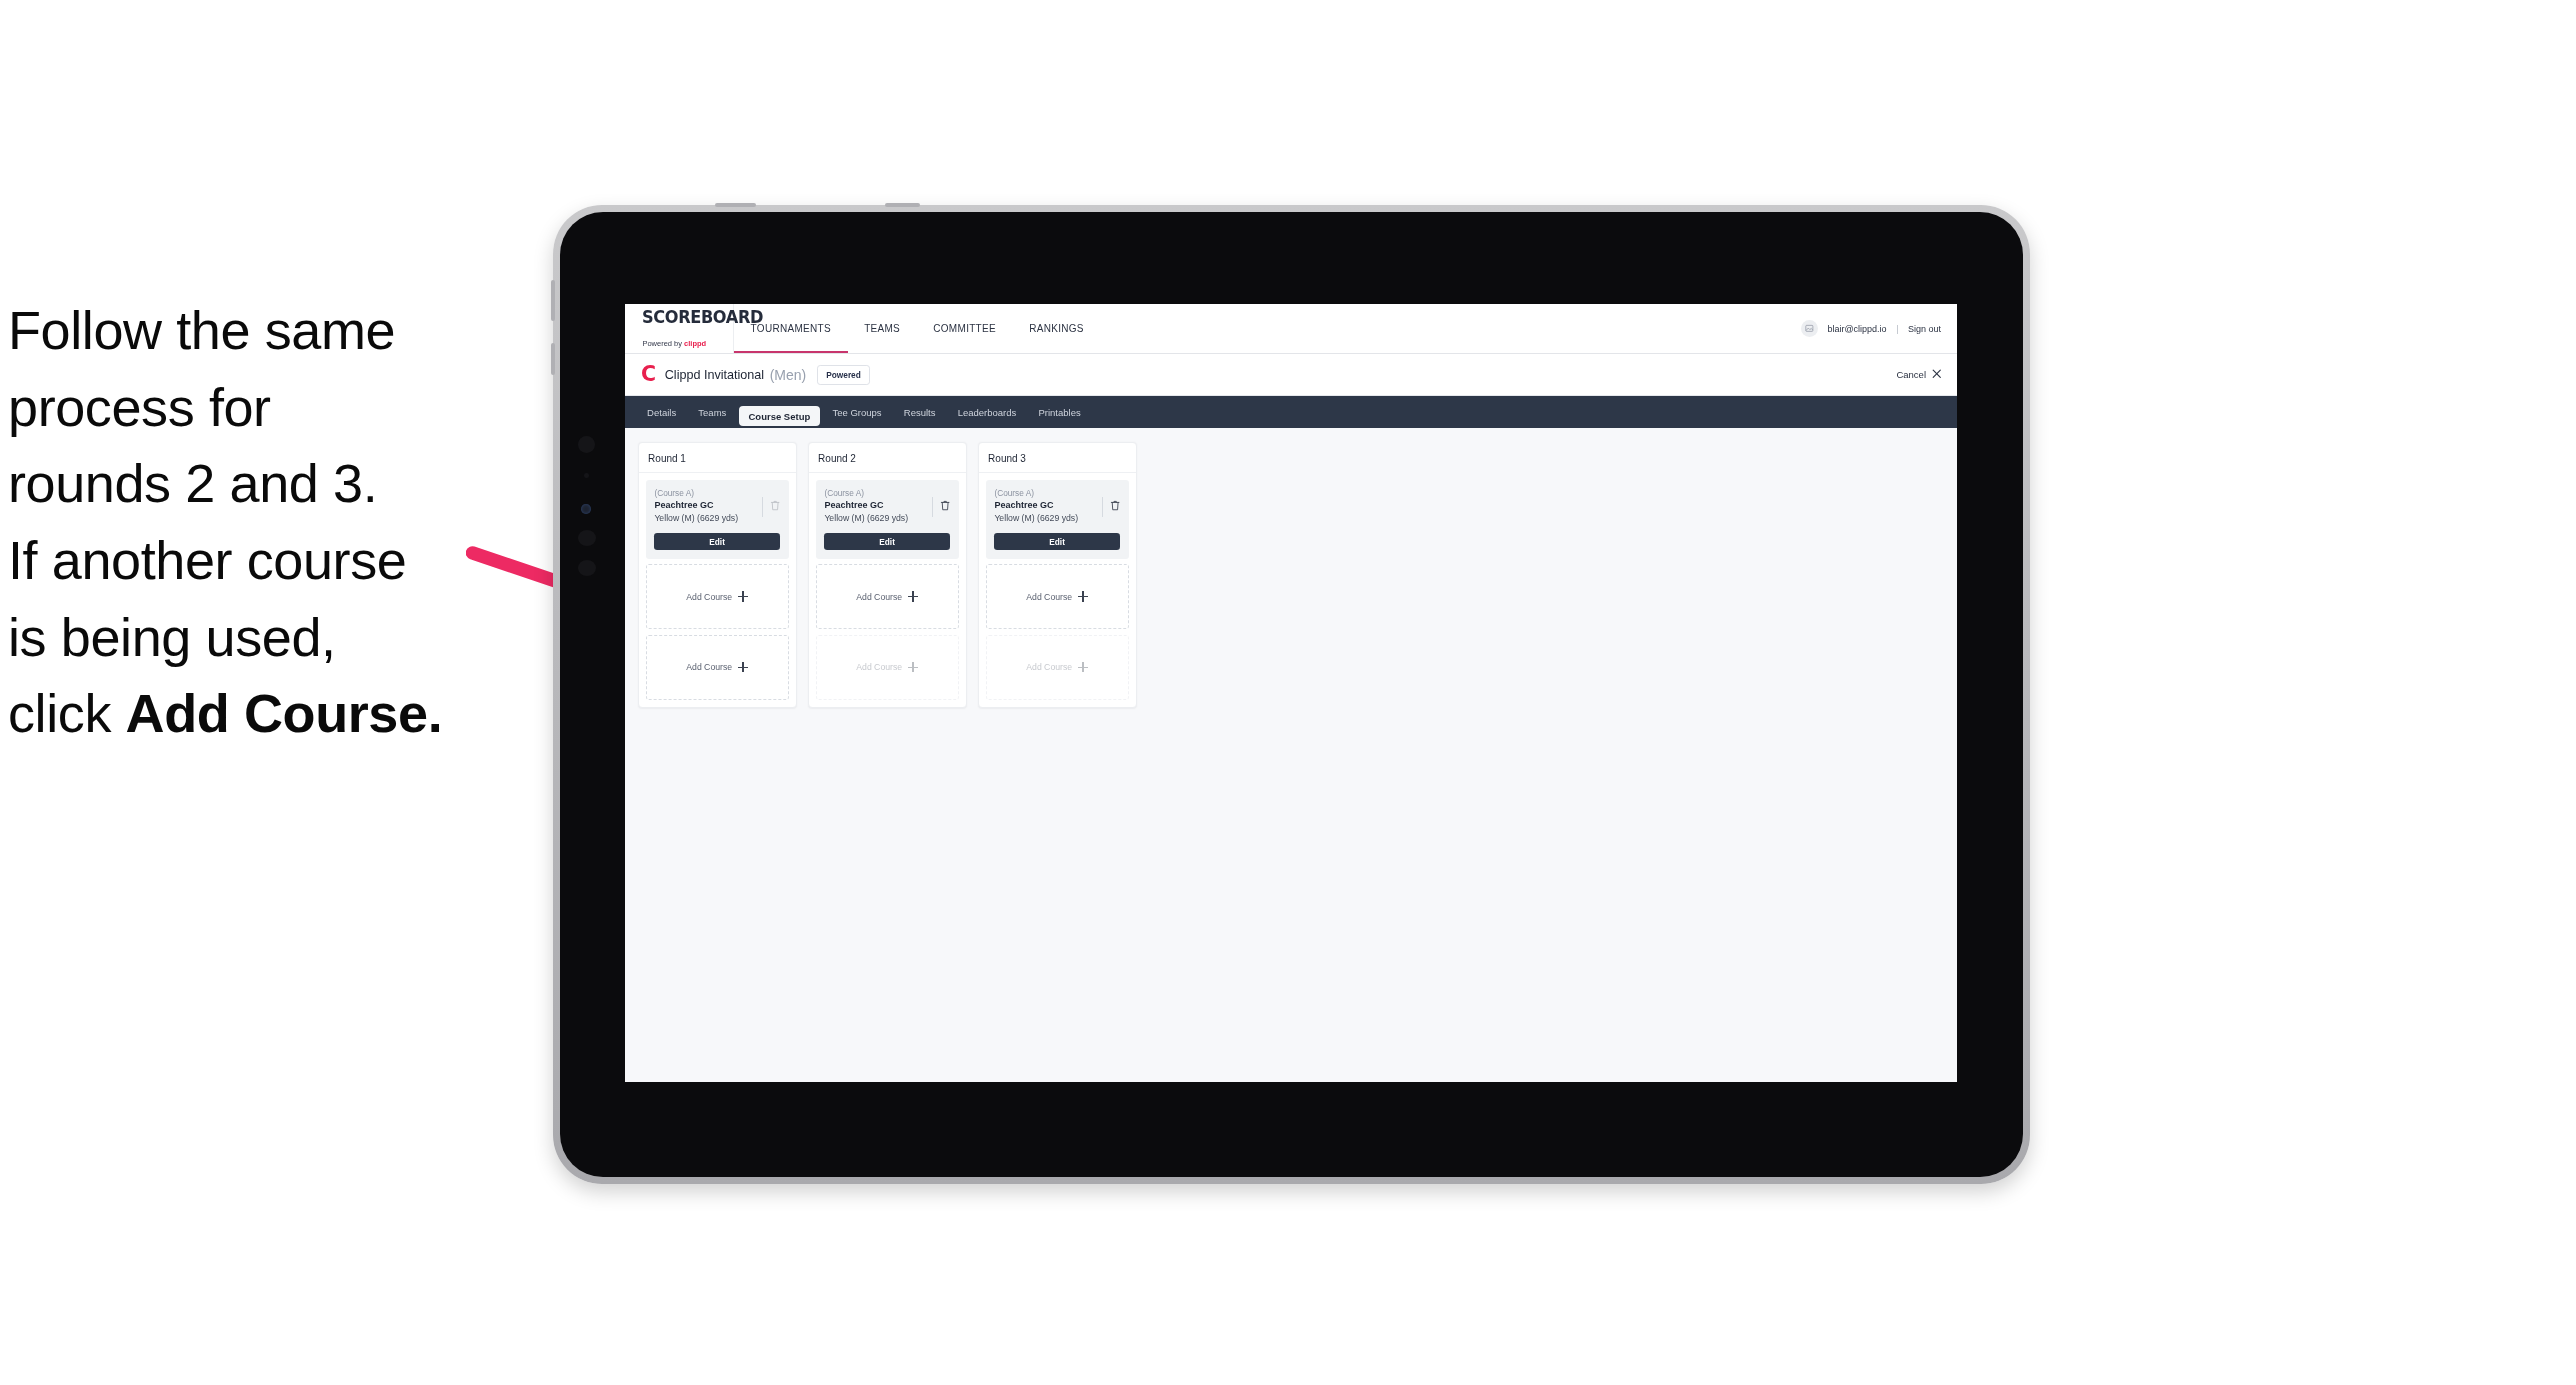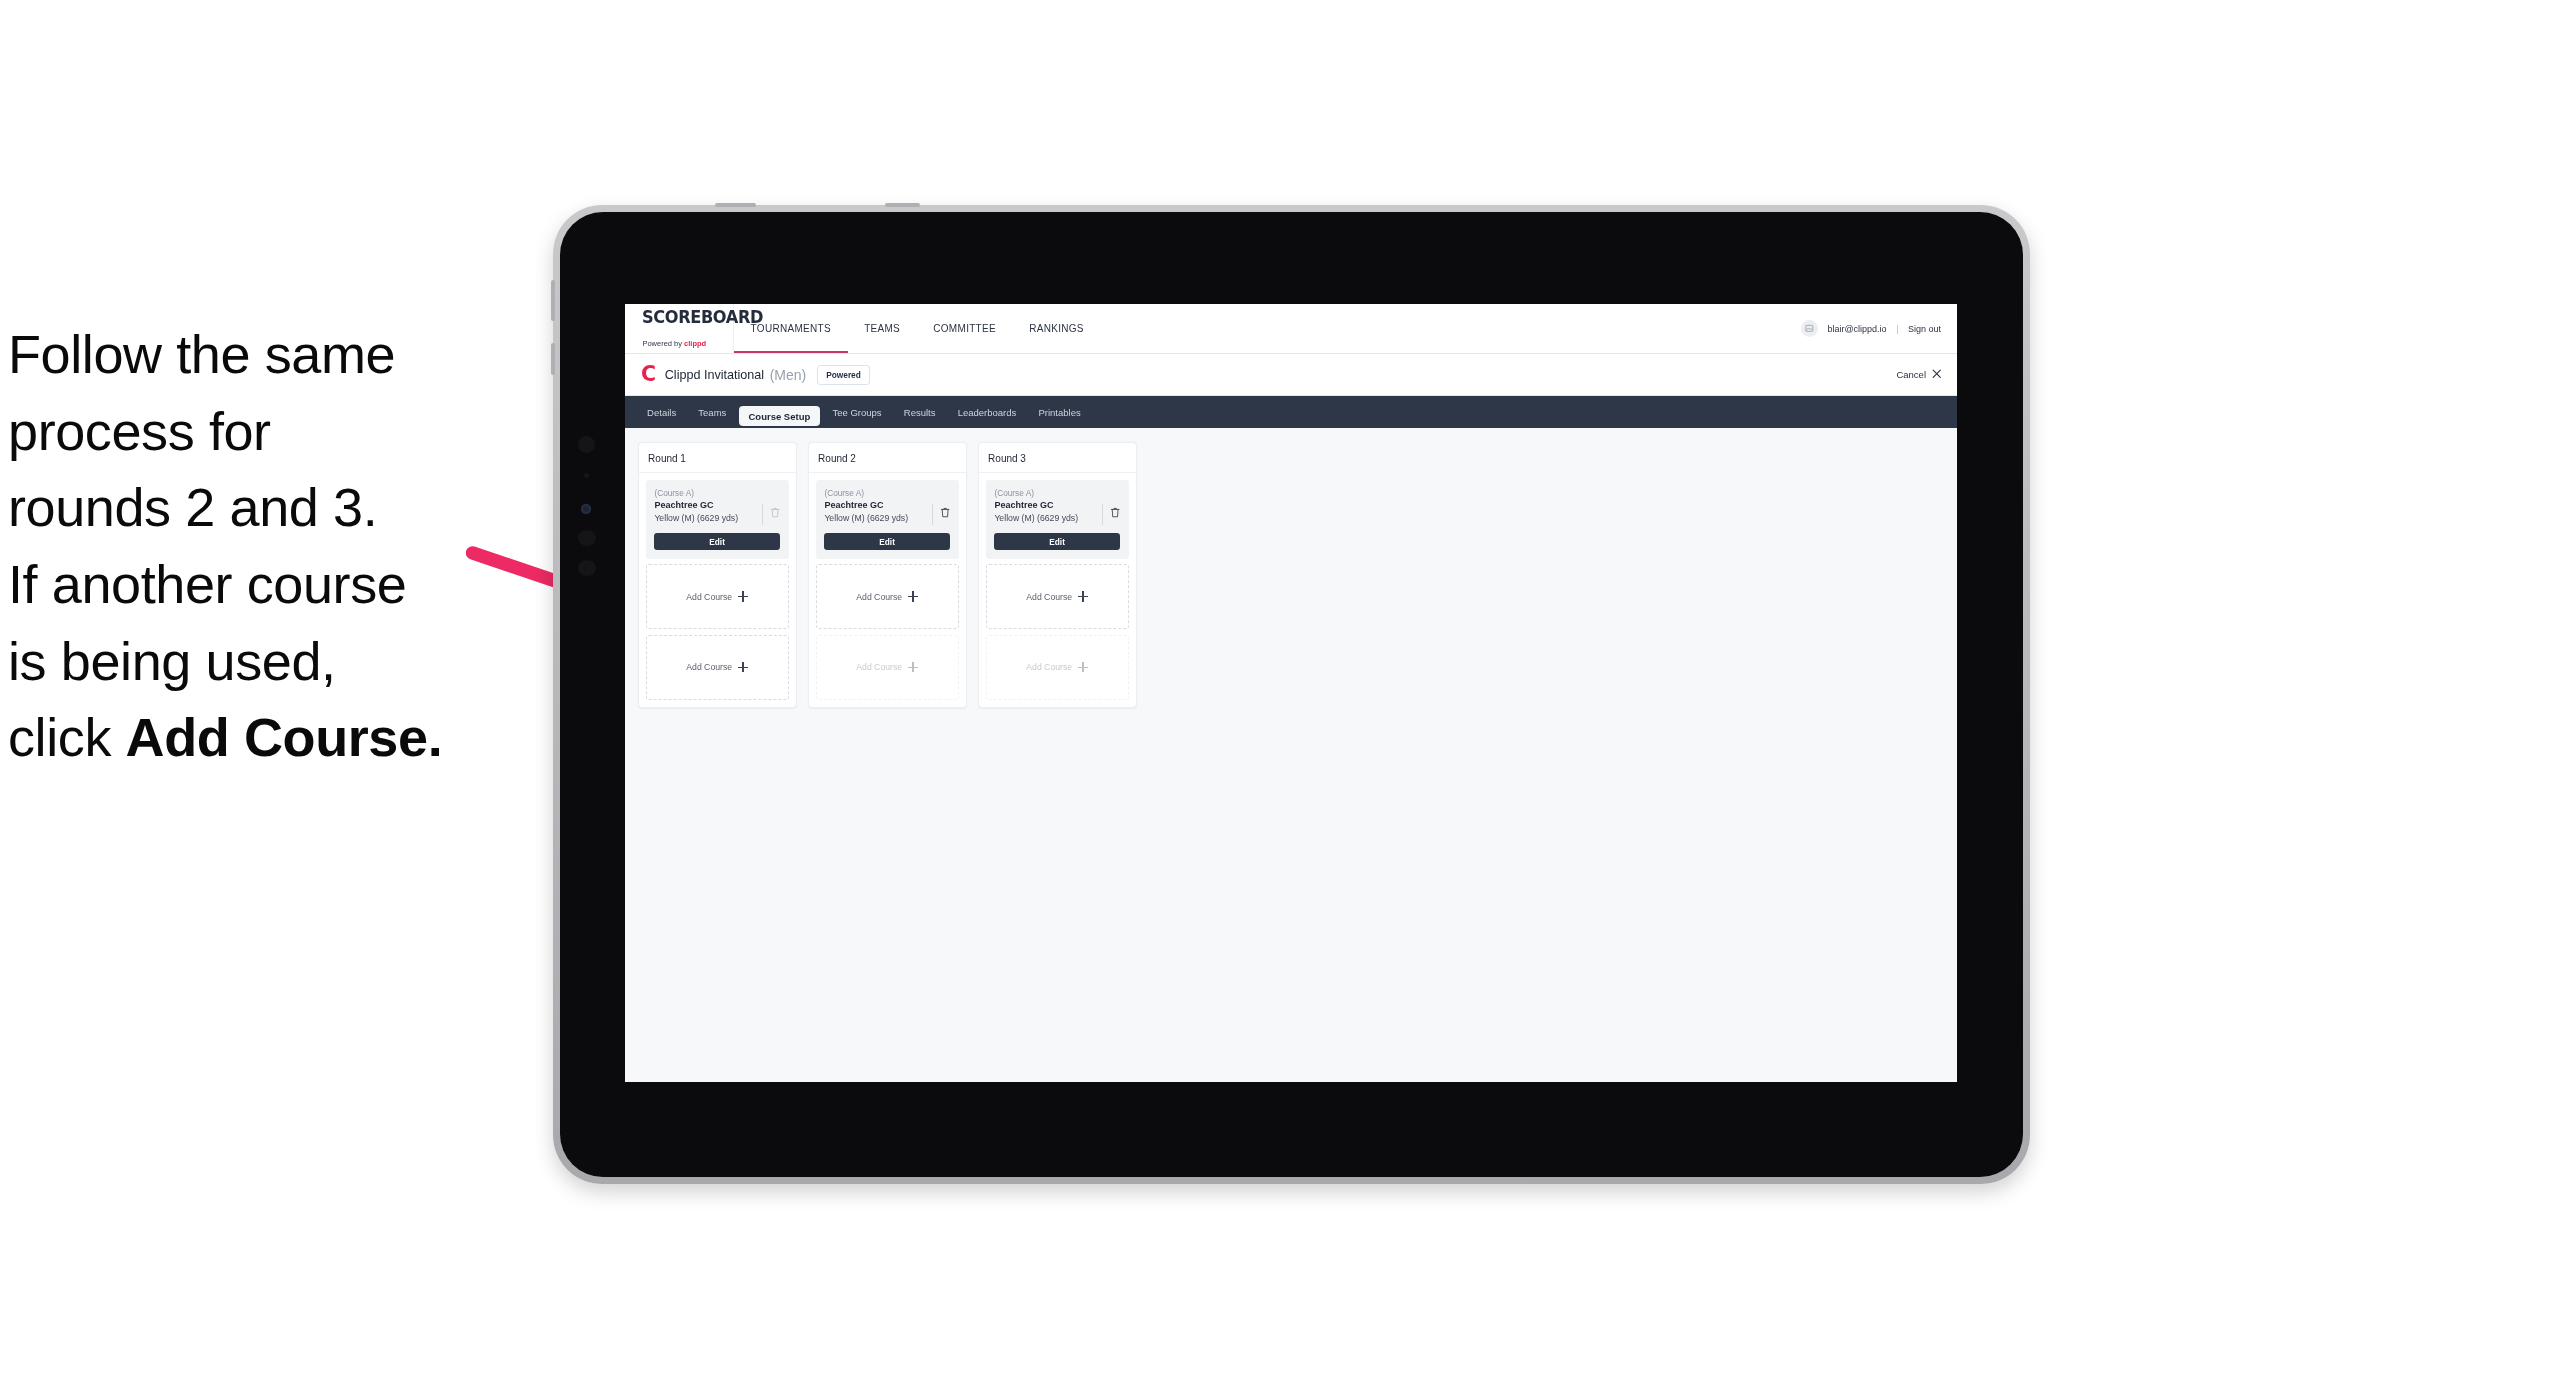--- a/index.html
+++ b/index.html
@@ -7,21 +7,21 @@
     width: 2576px; height: 1386px;
     background: #ffffff;
     font-family: "Liberation Sans", sans-serif;
     overflow: hidden;
   }
 
   
   #annotation {
     position: absolute;
     left: 8px;
-    top: 316px;
+    top: 292px;
     width: 505px;
     font-size: 54px;
     line-height: 1.42;
     color: #0a0a0a;
     letter-spacing: -0.4px;
   }
   #annotation .line { display: block; white-space: nowrap; }
   #annotation b { font-weight: 700; }
 
   
@@ -149,21 +149,21 @@
   .round-head {
     font-size: 10px; color: #1d2433; font-weight: 500;
     padding: 9.5px 9.5px 8.7px 9.5px;
     border-bottom: 0.8px solid #eef0f3;
   }
   .round-body { padding: 6.3px 7.1px 0 7.1px; display: flex; flex-direction: column; gap: 5.5px; }
 
   .course-card {
     background: #f1f3f5; border-radius: 3.2px; padding: 8px 8.7px 8.7px 8.7px;
   }
-  .course-top { display: flex; align-items: flex-end; }
+  .course-top { display: flex; align-items: center; }
   .course-txt { flex: 1; min-width: 0; }
   .c-label { font-size: 8.3px; color: #8b92a0; line-height: 1.35; }
   .c-name { font-size: 9px; font-weight: 700; color: #1d2433; line-height: 1.5; }
   .c-tee  { font-size: 8.7px; color: #434a58; line-height: 1.4; }
   .course-actions { display: flex; align-items: center; gap: 6.3px; padding-top: 1.6px; }
   .vdivider { width: 0.8px; height: 20.5px; background: #d6dae0; }
   .trash { cursor: pointer; }
   .trash.disabled { opacity: 0.28; cursor: default; }
 
   .edit-btn {

